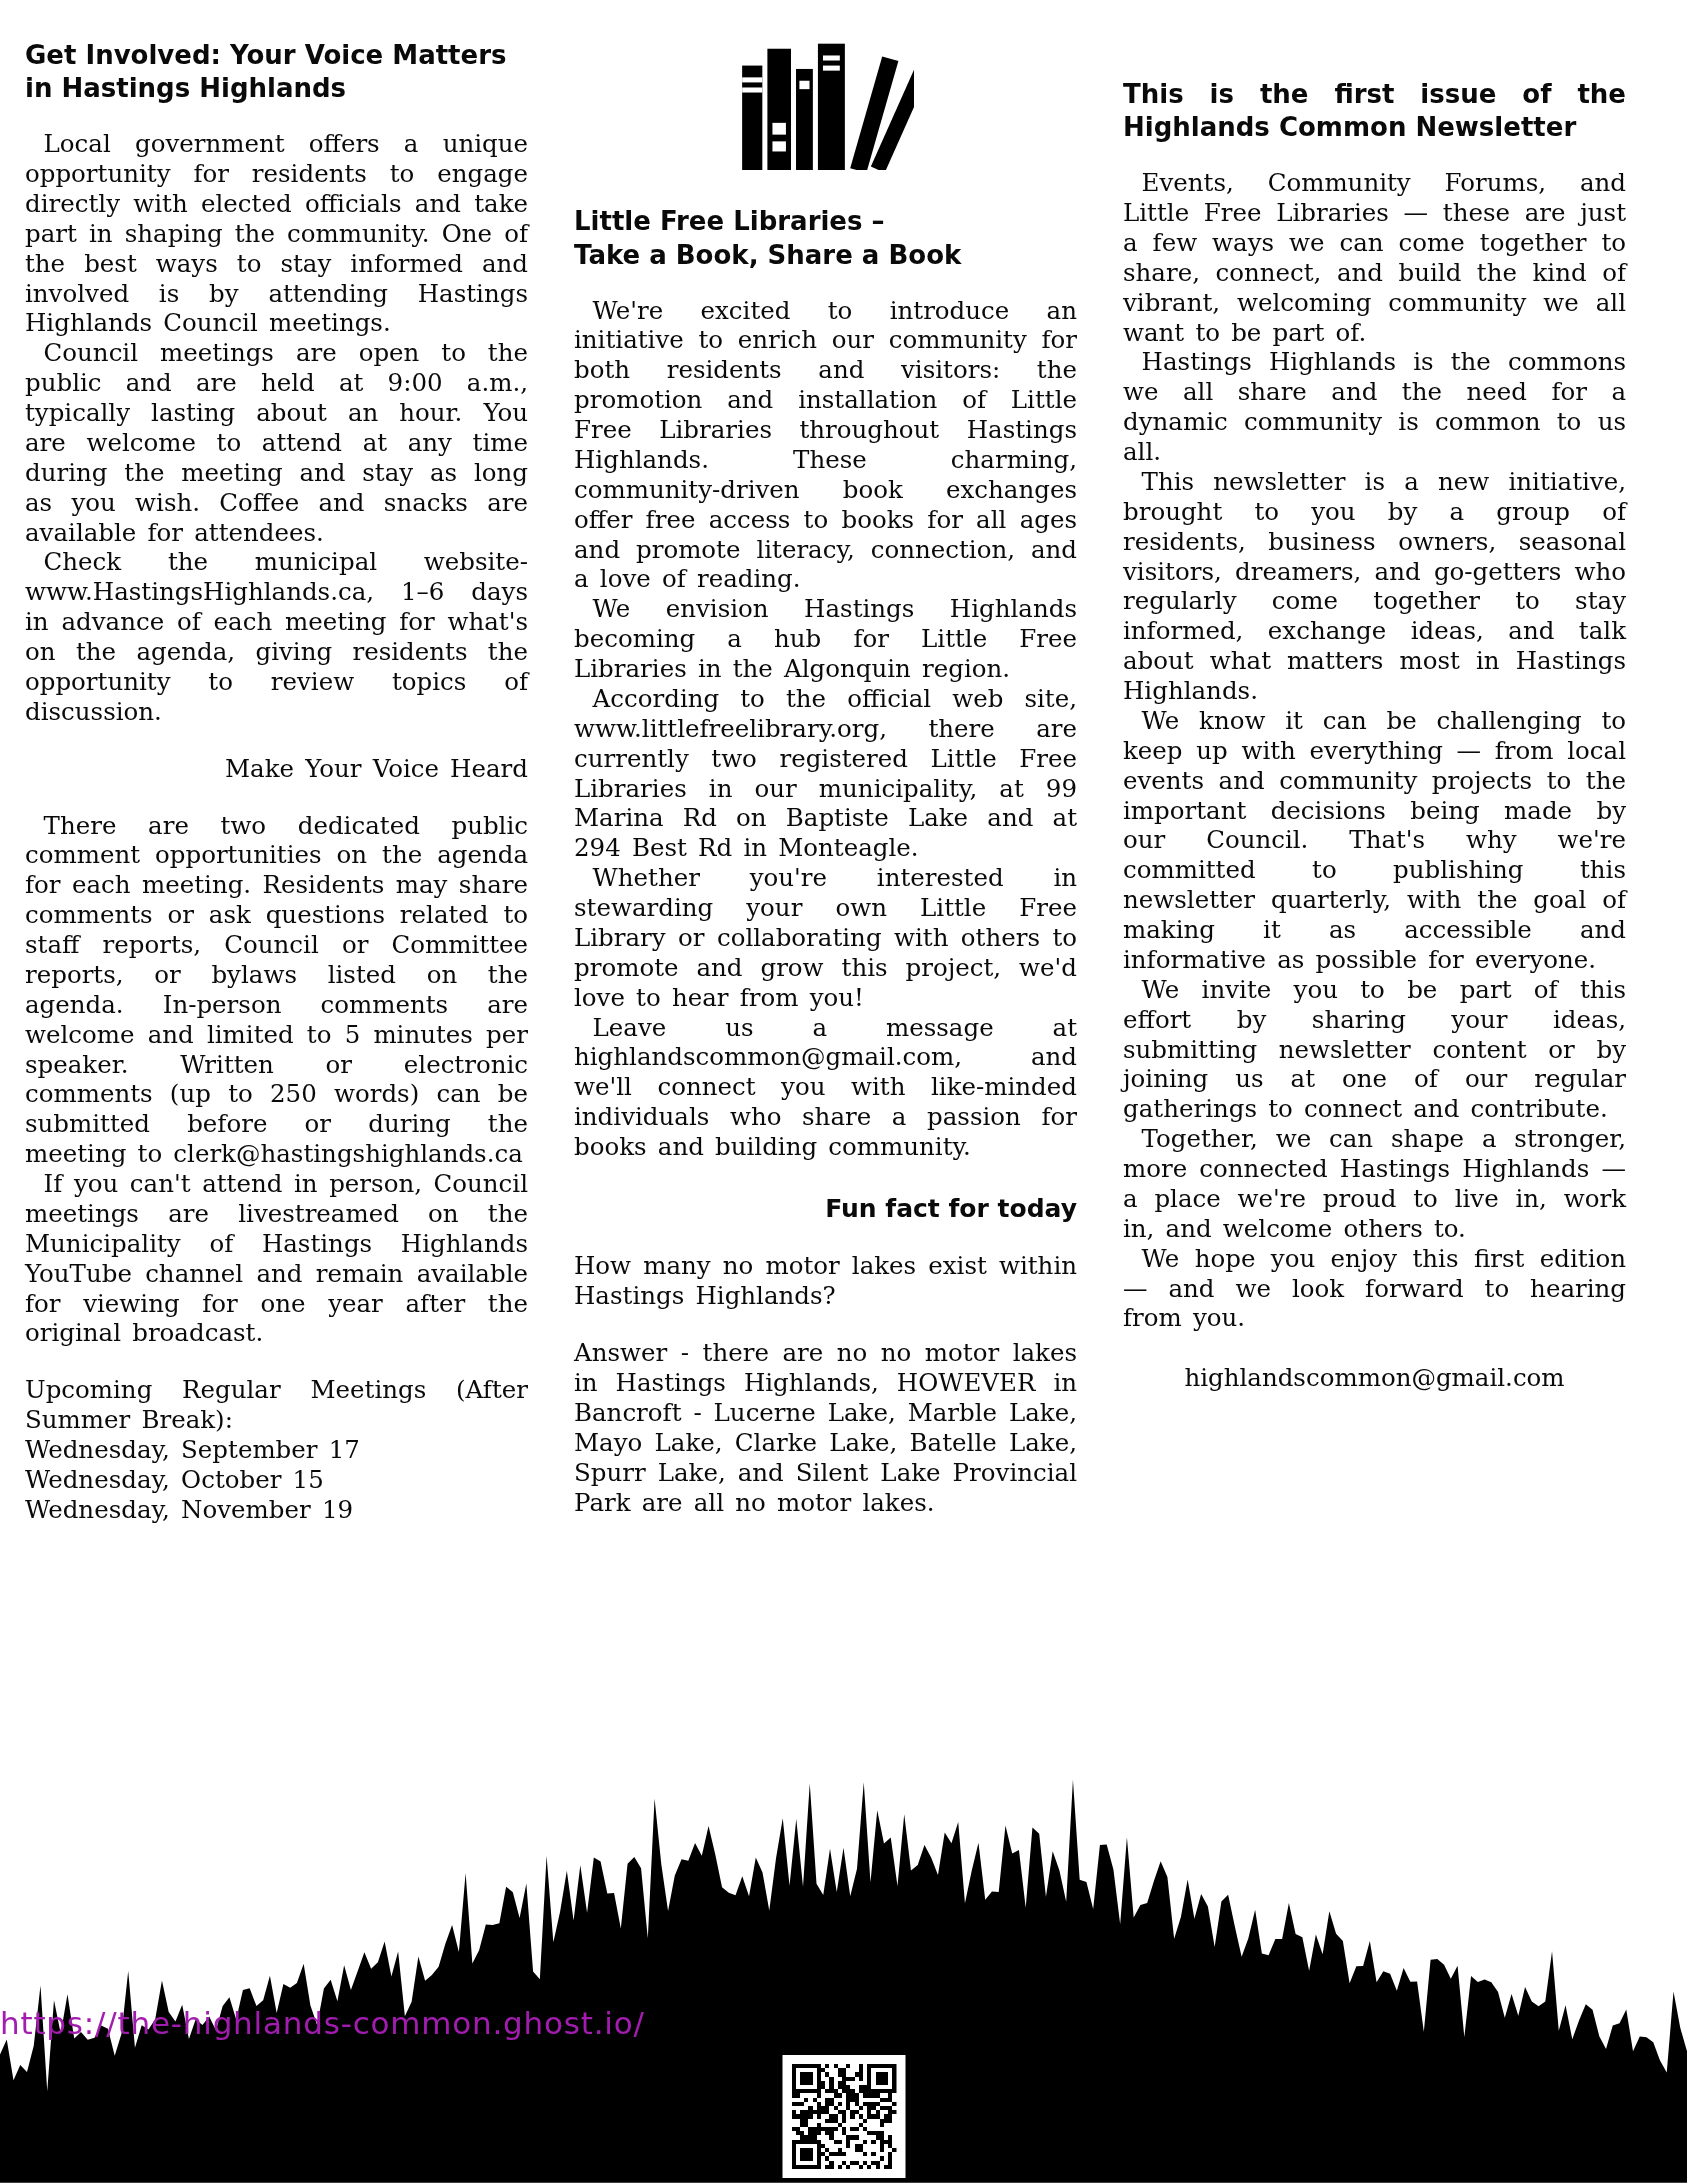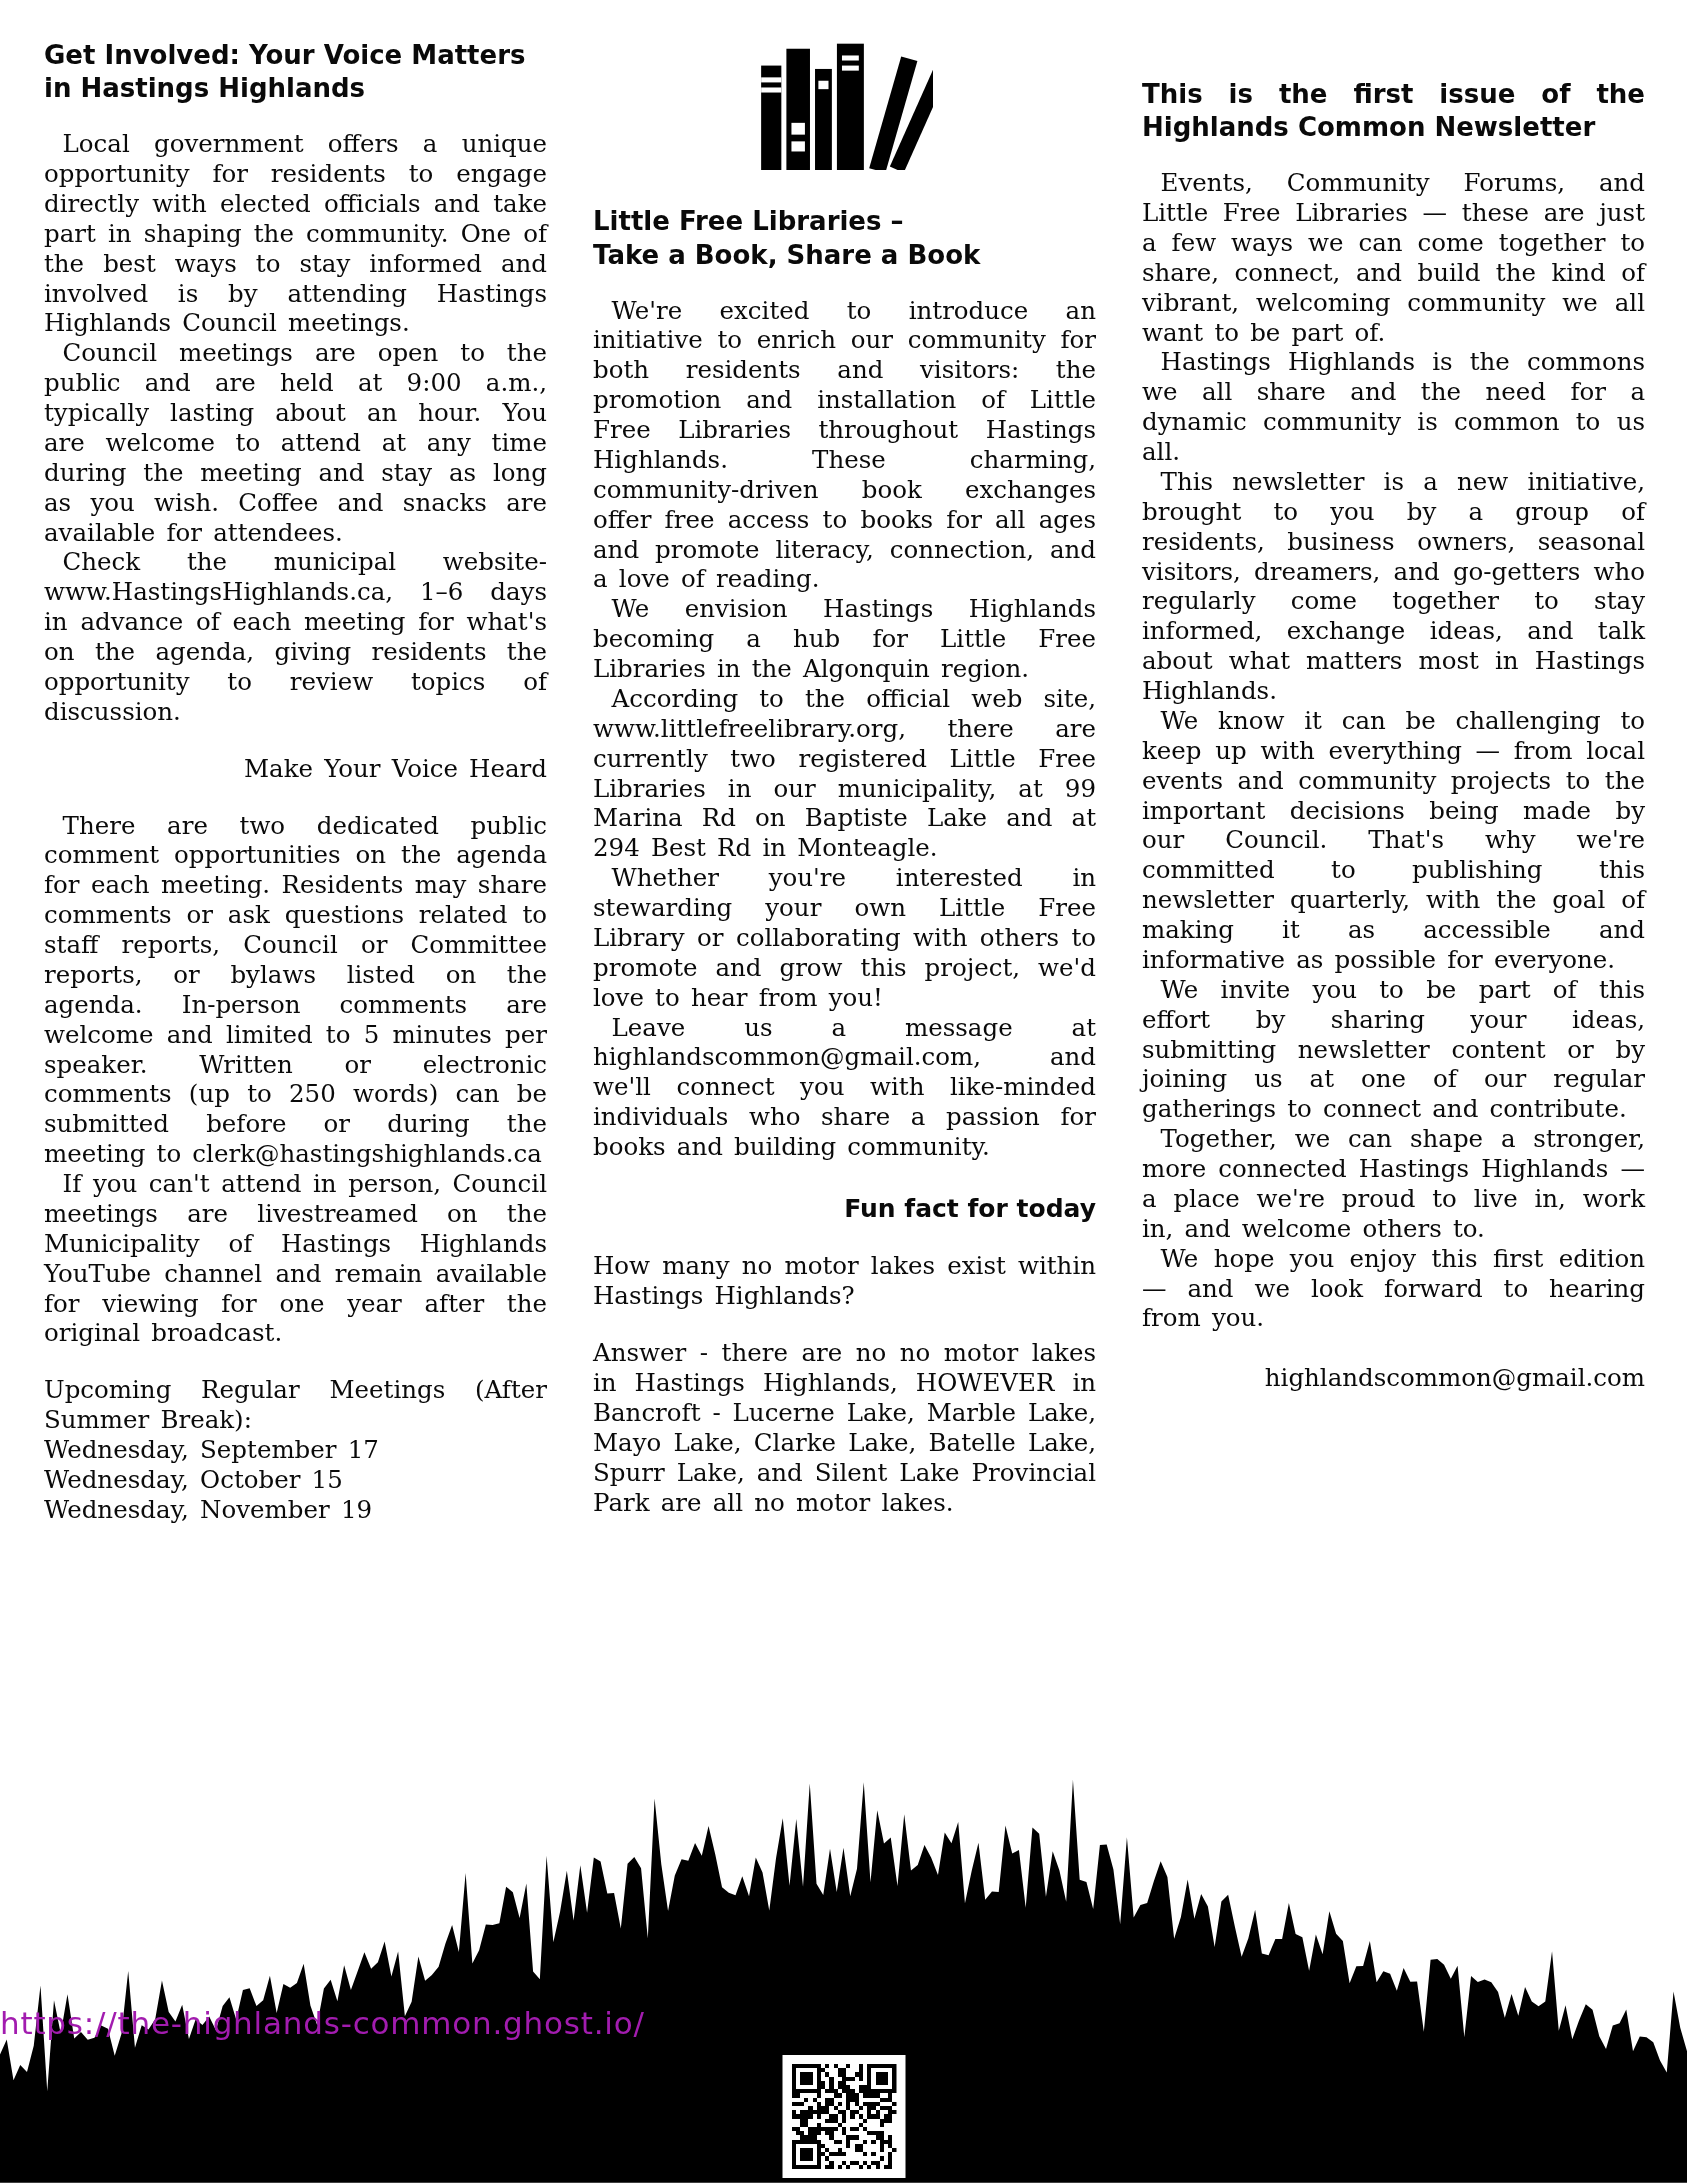--- a/index.html
+++ b/index.html
@@ -9,21 +9,21 @@
     width: 1687px; height: 2183px;
     margin: 0 auto;
     background: #ffffff;
     color: #0a0a0a;
     font-family: "DejaVu Serif", "Liberation Serif", serif;
     overflow: hidden;
   }
   .content {
     display: flex;
     gap: 46px;
-    padding: 39px 44px 0 44px;
+    padding: 39px 44px 0 25px;
   }
   .col {
     flex: 0 0 503px;
     width: 503px;
     font-size: 24.5px;
     line-height: 1.22;
     text-align: justify;
     word-spacing: 3.4px;
   }
   .col p { margin: 0; text-indent: 18.6px; }
@@ -42,21 +42,21 @@
   .noindent { text-indent: 0 !important; }
   .block-gap { margin-top: 27px !important; }
   .funfact-h {
     font-family: "DejaVu Sans", "Liberation Sans", sans-serif;
     font-weight: bold; font-size: 25px;
     margin: 32px 0 27px 0;
     text-align: right; word-spacing: normal;
   }
   .meetings { margin-top: 0; }
   .meeting-line { text-align: left; }
-  .email-line { margin-top: 30px !important; text-indent: 0 !important; text-align: right; }
+  .email-line { margin-top: 30px !important; text-indent: 0 !important; text-align: center; }
   .books-wrap { display: flex; justify-content: center; margin: 3.4px 0 35px 0; }
 
   .footer { position: absolute; left: 0; right: 0; bottom: 0; height: 439px; }
   .treeline { position: absolute; left: 0; bottom: 0; display: block; }
   .footer-url {
     position: absolute; left: 0; bottom: 142px; width: 100%;
     text-align: left;
     color: #a21caf;
     font-family: "DejaVu Sans", "Liberation Sans", sans-serif;
     font-size: 31px;

